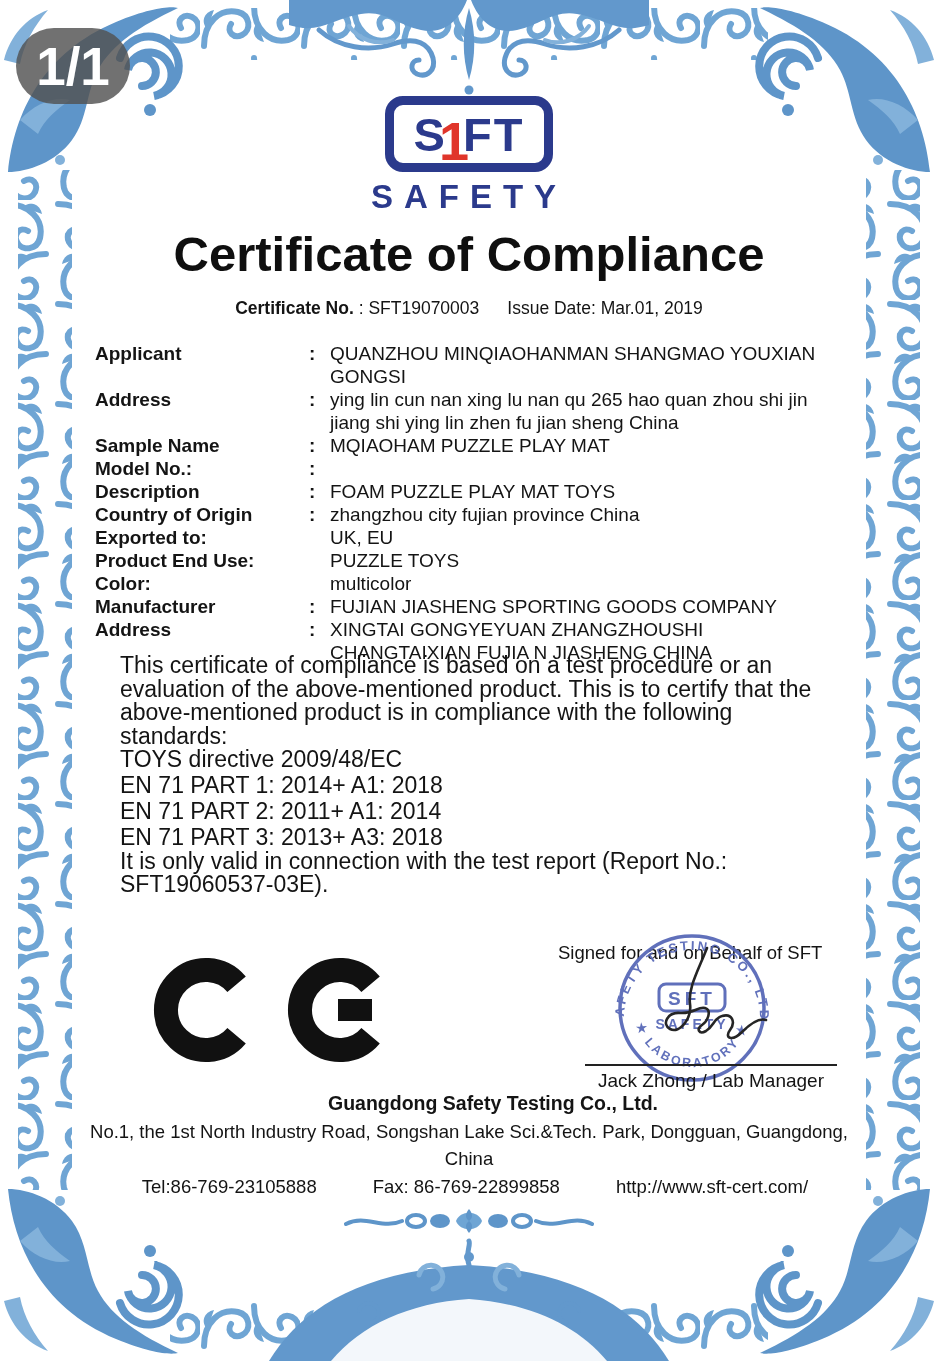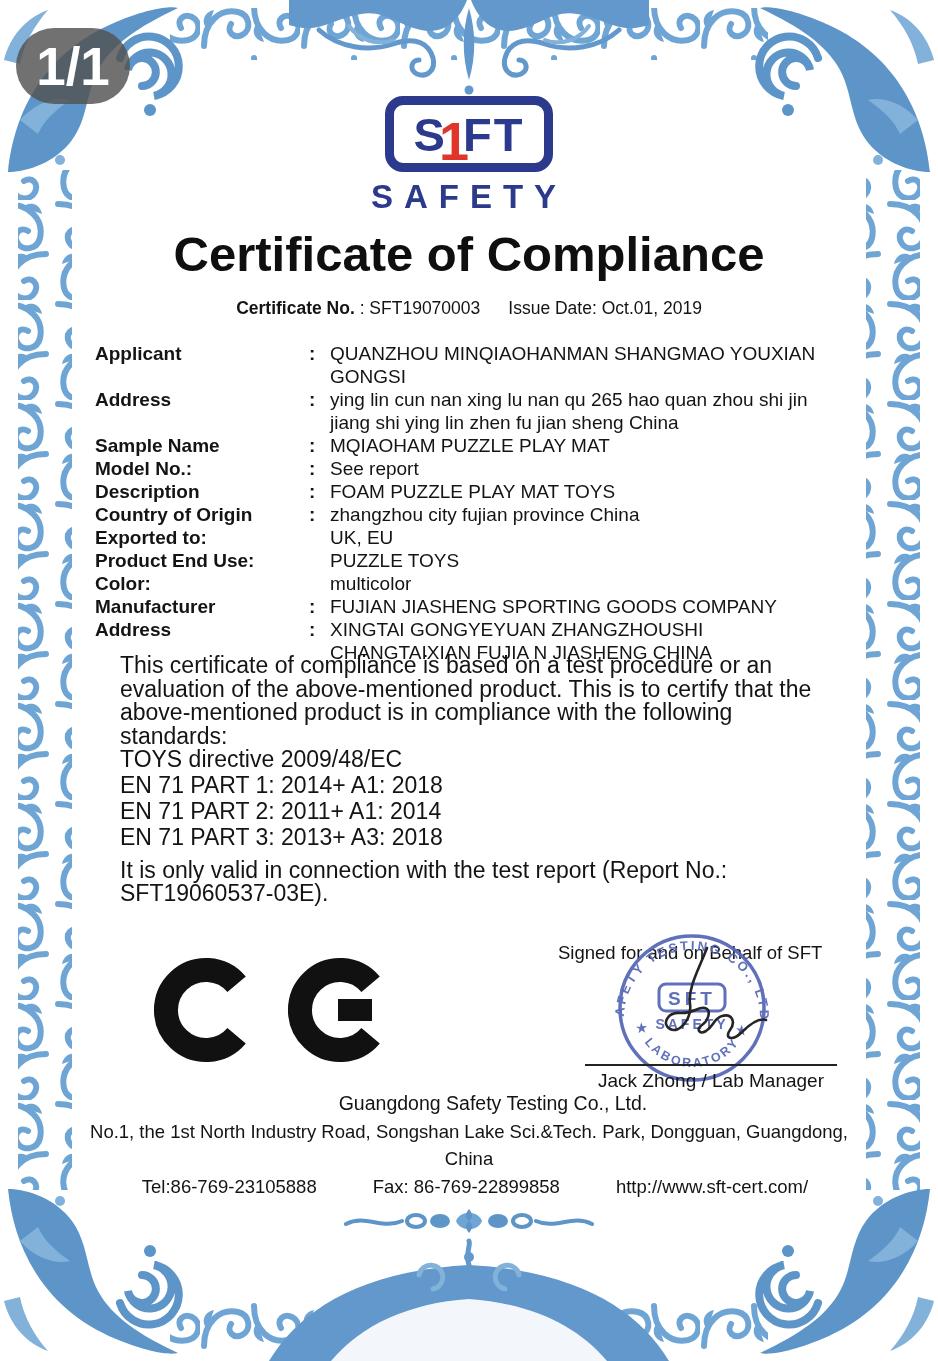--- a/index.html
+++ b/index.html
@@ -30,31 +30,31 @@
   
   .info{left:95px;top:342px;width:752px;font-size:19px;line-height:23px;}
   .row{display:flex;align-items:flex-start;}
   .lab{width:214px;font-weight:bold;flex:none;}
   .sep{width:21px;font-weight:bold;flex:none;}
   .val{flex:1;}
 
   
   .compliance{left:120px;top:654px;width:716px;font-size:23px;font-weight:normal;line-height:23.5px;}
   .compliance .std{margin-top:2.5px;}
-  .compliance .validity{margin-top:9px;}
+  .compliance .validity{margin-top:0;}
 
   
   .ce{left:148px;top:948px;z-index:2;}
   .signedfor{left:558px;top:942px;font-size:18.5px;z-index:1;}
   .stamp{left:610px;top:926px;z-index:3;opacity:.93;}
   .sigline{left:585px;top:1064px;width:252px;border-top:2px solid #222;z-index:4;}
   .signer{left:585px;top:1070px;width:252px;text-align:center;font-size:19px;z-index:4;}
 
   
-  .f-company{left:0;right:0;top:1092px;text-align:center;font-size:19.5px;font-weight:normal;padding-left:48px;}
+  .f-company{left:0;right:0;top:1092px;text-align:center;font-size:19.5px;font-weight:bold;padding-left:48px;}
   .f-addr1{left:0;right:0;top:1121px;text-align:center;font-size:18.5px;}
   .f-addr2{left:0;right:0;top:1148px;text-align:center;font-size:18.5px;}
   .f-contact{left:12px;right:0;top:1176px;display:flex;justify-content:center;gap:56px;font-size:18.5px;}
 
   .divider{left:0;right:0;top:1206px;margin:0 auto;width:250px;z-index:1;}
   .border-svg{left:0;top:0;z-index:0;pointer-events:none;}
 </style>
 </head>
 <body>
 
@@ -146,21 +146,21 @@
       <span class="logo-letter">F</span>
       <span class="logo-letter">T</span>
     </div>
     <div class="logo-sub">SAFETY</div>
   </div>
 
   <div class="abs title">Certificate of Compliance</div>
 
   <div class="abs certline">
     <span><b>Certificate No.</b>&nbsp;<span>: SFT19070003</span></span>
-    <span>Issue Date: Oct.01, 2019</span>
+    <span>Issue Date: Mar.01, 2019</span>
   </div>
 
   <div class="abs info">
     <div class="row">
         <span class="lab">Applicant</span>
         <span class="sep">:</span>
         <span class="val">QUANZHOU MINQIAOHANMAN SHANGMAO YOUXIAN GONGSI</span>
       </div>
     <div class="row">
         <span class="lab">Address</span>
@@ -168,21 +168,20 @@
         <span class="val">ying lin cun nan xing lu nan qu 265 hao quan zhou shi jin jiang shi ying lin zhen fu jian sheng China</span>
       </div>
     <div class="row">
         <span class="lab">Sample Name</span>
         <span class="sep">:</span>
         <span class="val">MQIAOHAM PUZZLE PLAY MAT</span>
       </div>
     <div class="row">
         <span class="lab">Model No.:</span>
         <span class="sep">:</span>
-        <span class="val">See report</span>
       </div>
     <div class="row">
         <span class="lab">Description</span>
         <span class="sep">:</span>
         <span class="val">FOAM PUZZLE PLAY MAT TOYS</span>
       </div>
     <div class="row">
         <span class="lab">Country of Origin</span>
         <span class="sep">:</span>
         <span class="val">zhangzhou city fujian province China</span>

